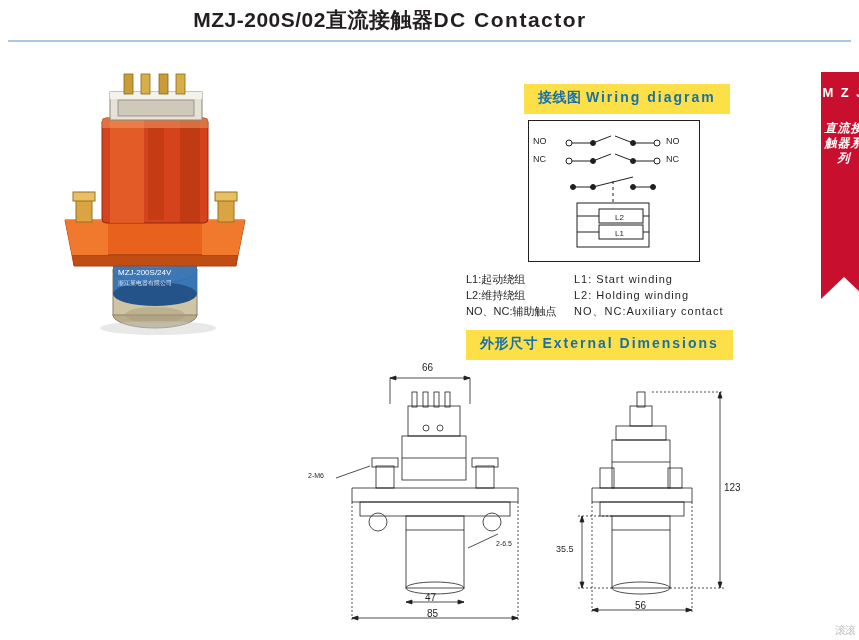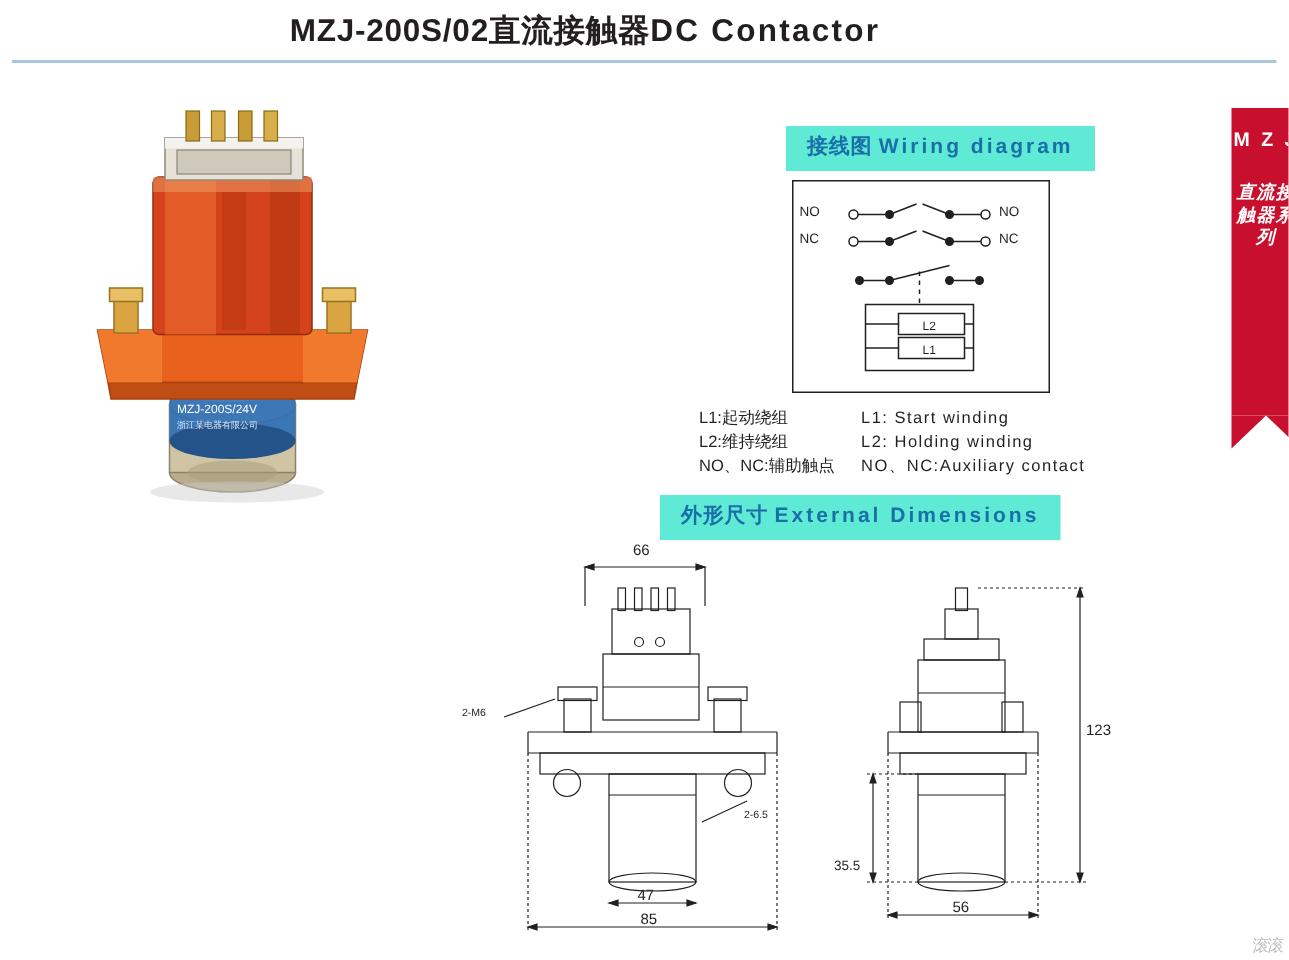--- a/index.html
+++ b/index.html
@@ -54,30 +54,30 @@
   .ribbon-text .cn{display:block;margin-top:20px;font-size:12px;line-height:15px;font-style:italic;}
 
   
   .photo{
     position:absolute;left:40px;top:70px;width:230px;height:270px;
   }
 
   
   .banner{
     position:absolute;
-    background:#5eead4;
+    background:#fde047;
     color:#1b6fa8;
     font-size:14px;font-weight:bold;
     padding:5px 14px 7px 14px;
     white-space:nowrap;
     letter-spacing:.5px;
   }
   .banner .en{letter-spacing:2px;}
   #wiring-banner{left:524px;top:84px;}
-  #dims-banner{left:440px;top:330px;}
+  #dims-banner{left:466px;top:330px;}
 
   
   .wiring-box{
     position:absolute;left:528px;top:120px;width:170px;height:140px;
     border:1px solid #231f20;
     background:#ffffff;
   }
   .wd-label{
     position:absolute;font-size:9px;color:#231f20;font-family:"Liberation Sans",sans-serif;
   }
@@ -340,19 +340,19 @@
       </g>
     </svg>
 
     <span class="dim-text" style="left:122px;top:0px;font-size:10px;">66</span>
     <span class="dim-text" style="left:125px;top:230px;font-size:10px;">47</span>
     <span class="dim-text" style="left:127px;top:246px;font-size:10px;">85</span>
     <span class="dim-text" style="left:8px;top:110px;font-size:7px;">2-M6</span>
     <span class="dim-text" style="left:196px;top:178px;font-size:7px;">2-6.5</span>
 
     <span class="dim-text" style="left:424px;top:120px;font-size:10px;">123</span>
-    <span class="dim-text" style="left:256px;top:182px;font-size:9px;margin-top:28px;">35.5</span>
+    <span class="dim-text" style="left:256px;top:182px;font-size:9px;">35.5</span>
     <span class="dim-text" style="left:335px;top:238px;font-size:10px;">56</span>
   </div>
 
   <div class="watermark">滚滚</div>
 
 </div>
 
 </body></html>

